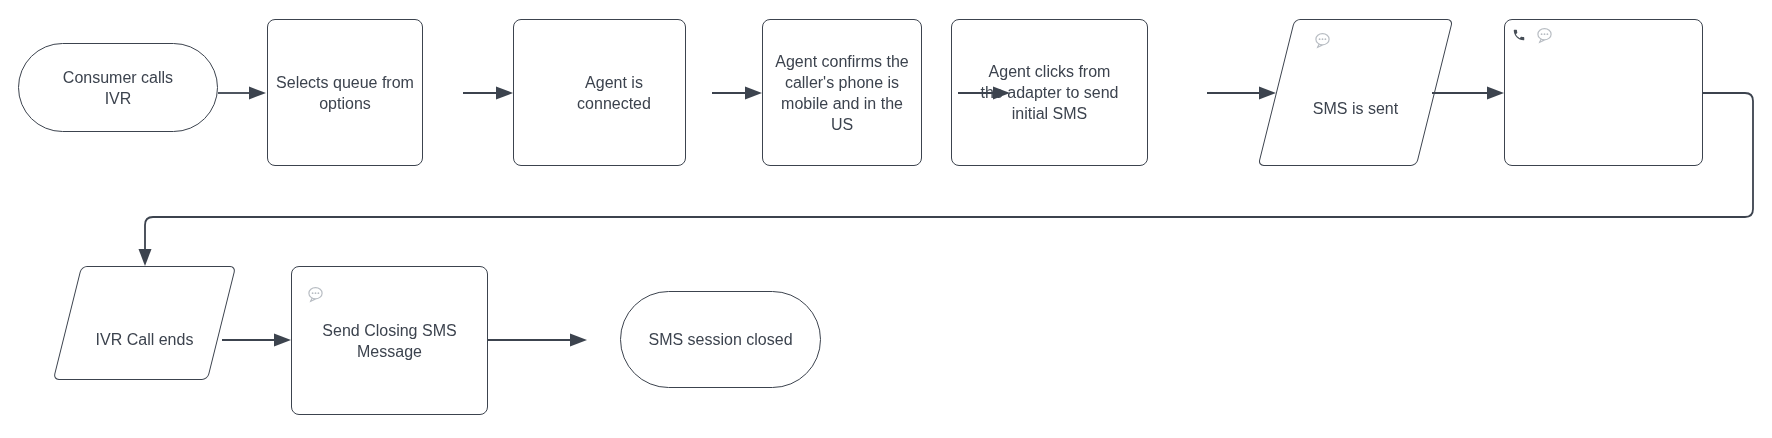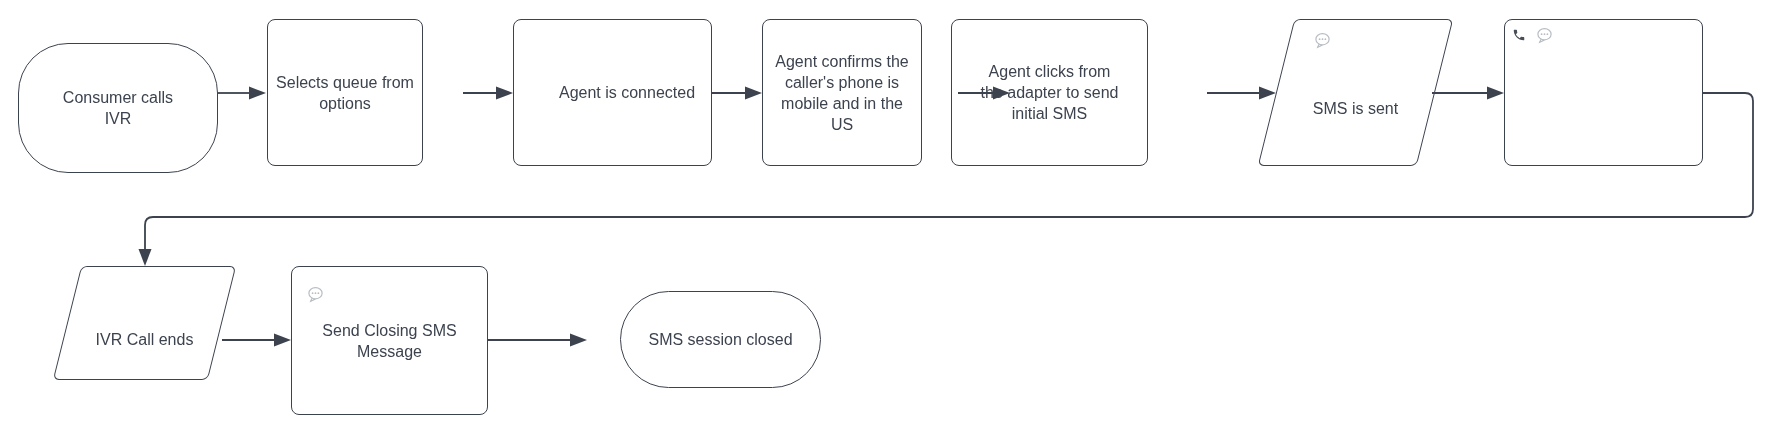--- a/index.html
+++ b/index.html
@@ -11,23 +11,23 @@
         width:100%;padding:0 6px;}
   .rectshape{border:1.6px solid #3c434e;border-radius:8px;}
   .stadium{border:1.6px solid #3c434e;}
   .para{background:transparent;}
   .para .pshape{position:absolute;top:0;bottom:0;background:#ffffff;
         border:1.6px solid #3c434e;border-radius:6px;transform:skewX(-14deg);}
   .para .label{position:relative;z-index:2;margin-top:32px;}
   .icon{position:absolute;z-index:3;}
   #connectors{position:absolute;left:0;top:0;z-index:4;pointer-events:none;}
   
-  #n1{left:18px;top:43px;width:200px;height:130px;border-radius:50px;}
+  #n1{left:18px;top:43px;width:200px;height:89px;border-radius:50px;}
   #n2{left:267px;top:19px;width:156px;height:147px;justify-content:flex-end;}
-  #n3{left:513px;top:19px;width:199px;height:147px;padding-left:29px;}
+  #n3{left:513px;top:19px;width:173px;height:147px;padding-left:29px;}
   #n4{left:762px;top:19px;width:160px;height:147px;}
   #n5{left:951px;top:19px;width:197px;height:147px;}
   #n6{left:1258px;top:19px;width:195px;height:147px;}
   #n6 .pshape{left:18px;right:18px;}
   #n7{left:1504px;top:19px;width:199px;height:147px;}
   #n8{left:49px;top:266px;width:191px;height:114px;}
   #n8 .pshape{left:18px;right:18px;}
   #n9{left:291px;top:266px;width:197px;height:149px;}
   #n10{left:620px;top:291px;width:201px;height:97px;border-radius:49px;}
 </style>

